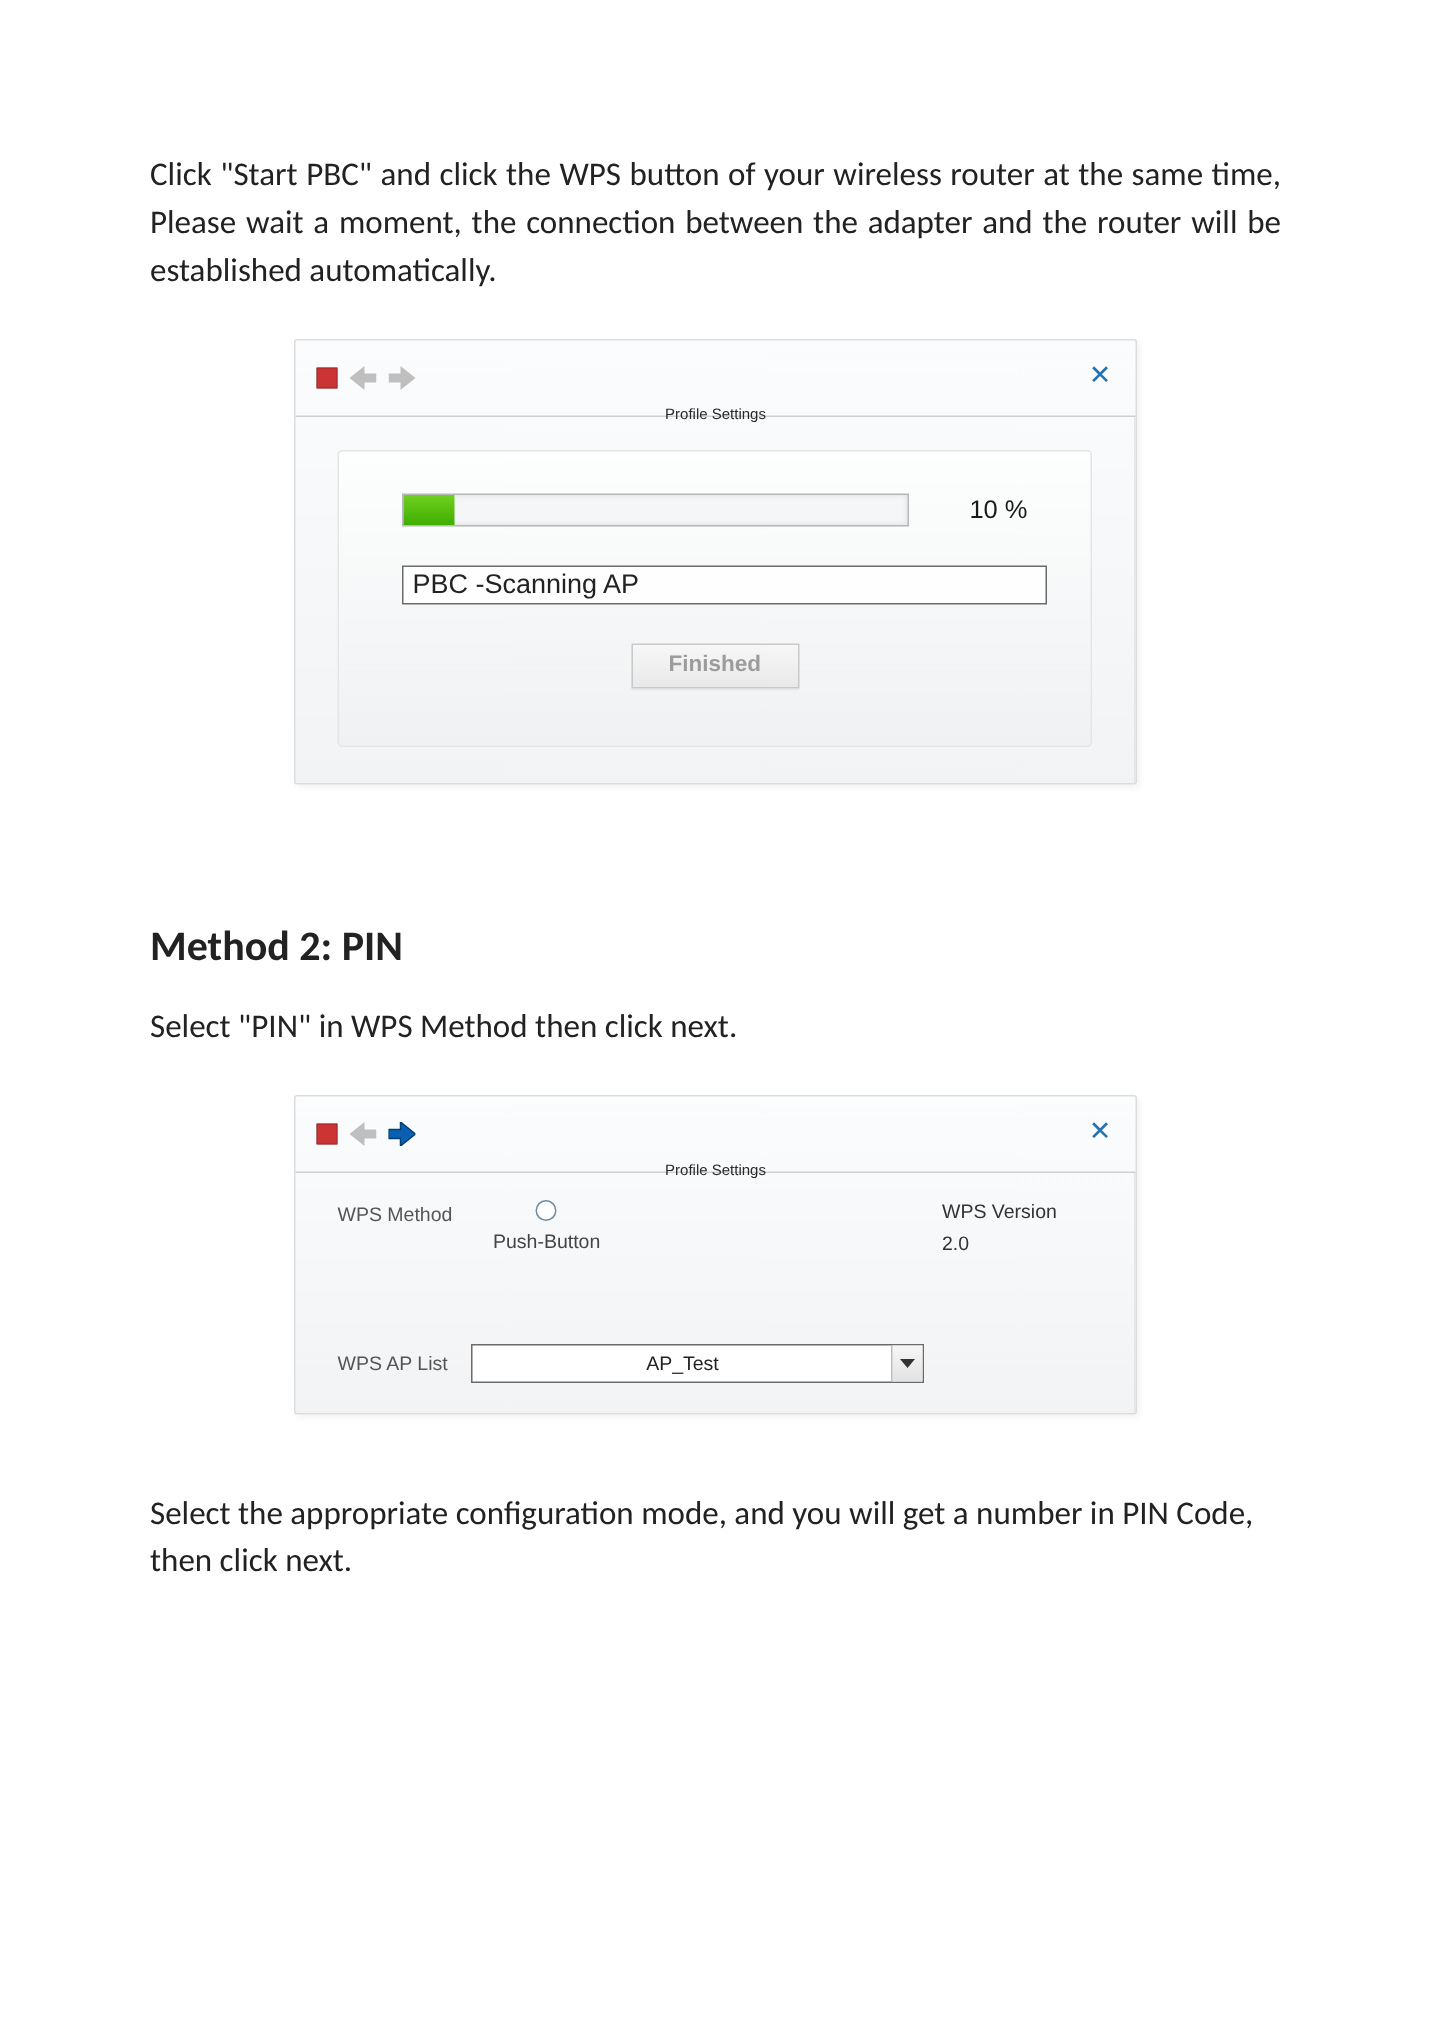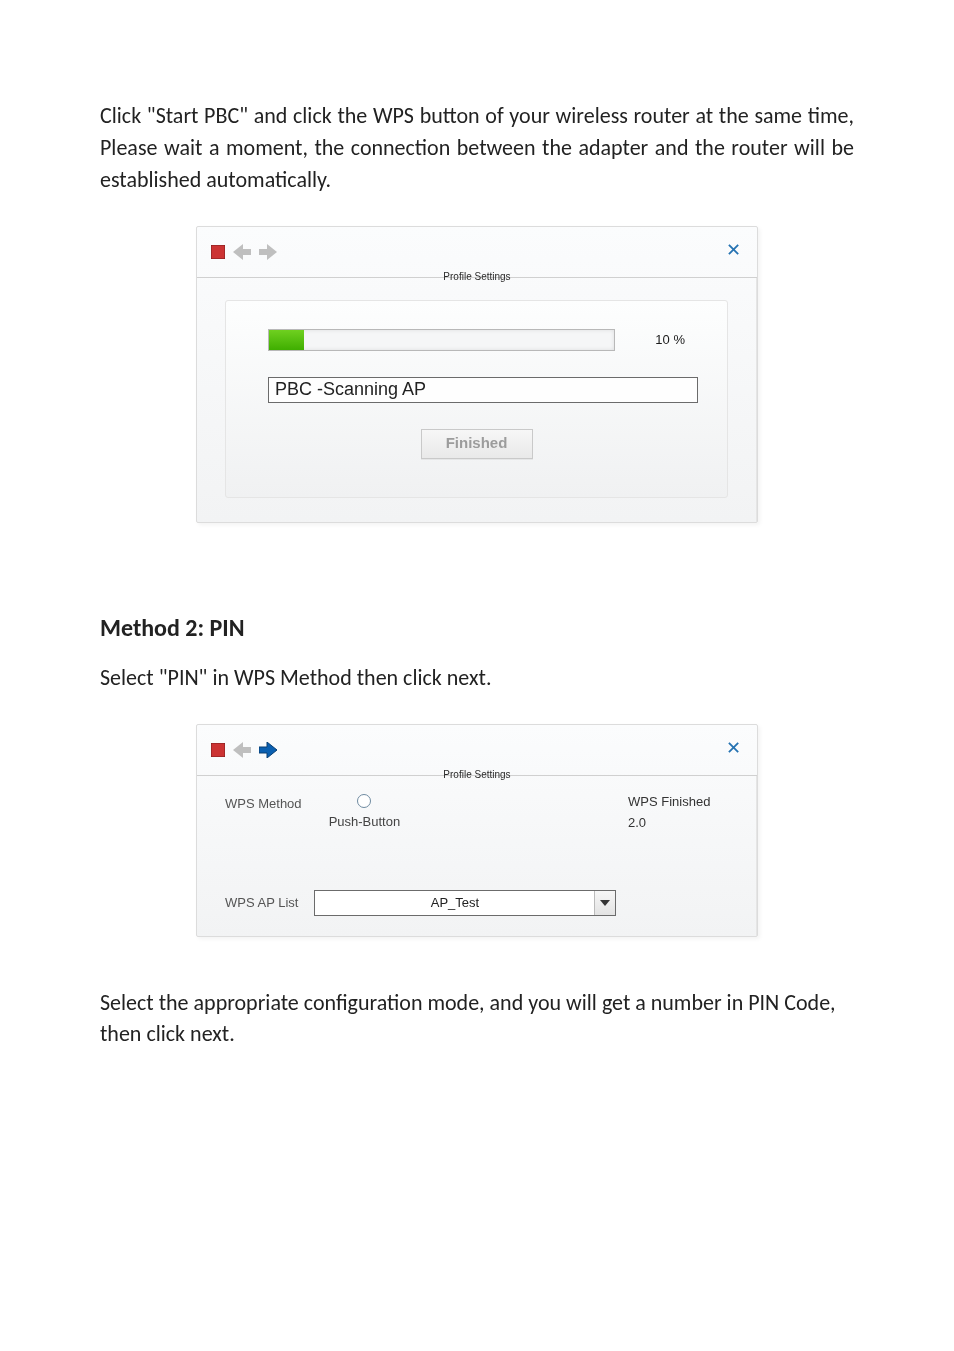--- a/index.html
+++ b/index.html
@@ -15,21 +15,21 @@
     box-sizing: border-box;
     padding: 100px 100px 60px 100px;
   }
   .body-text {
     font-size: 22px;
     line-height: 1.45;
     text-align: justify;
     margin: 0 0 30px 0;
   }
   .heading-2 {
-    font-size: 24px;
+    font-size: 28px;
     font-weight: 700;
     margin: 40px 0 20px 0;
   }
   .spacer-lg { height: 50px; }
 
   
   .dialog {
     width: 560px;
     margin: 0 auto;
     border: 1px solid #dcdcdc;
@@ -94,21 +94,21 @@
     height: 20px;
     border: 1px solid #b8b8b8;
     background: #f5f6f7;
     box-shadow: inset 0 0 4px rgba(0,0,0,0.1);
   }
   .progress-inner {
     height: 100%;
     background: linear-gradient(#6fd020,#3fae00);
   }
   .progress-label {
-    font-size: 13px;
+    font-size: 17px;
     color: #1a1a1a;
     white-space: nowrap;
     margin-left: 24px;
   }
   .status-box {
     width: 430px;
     height: 26px;
     border: 1px solid #6b6b6b;
     background: #fefefe;
     padding: 2px 6px;
@@ -264,21 +264,21 @@
     </div>
     <div class="dialog-body" style="padding:18px 28px 20px 28px;">
       <div>
         <div style="overflow:hidden;">
           <span class="row-label">WPS Method</span>
           <span class="radio">
             <span class="radio-outer"></span>
             <span>Push-Button</span>
           </span>
           <div class="wps-version">
-            <div>WPS Finished</div>
+            <div>WPS Version</div>
             <div style="margin-top:6px;">2.0</div>
           </div>
         </div>
 
         <div class="aplist-row">
           <span class="row-label" style="width:auto; margin-right:4px;">WPS AP List</span>
           <div class="combo">
             <span class="combo-text">AP_Test</span>
             <span class="combo-btn">
               <svg width="10" height="6">

